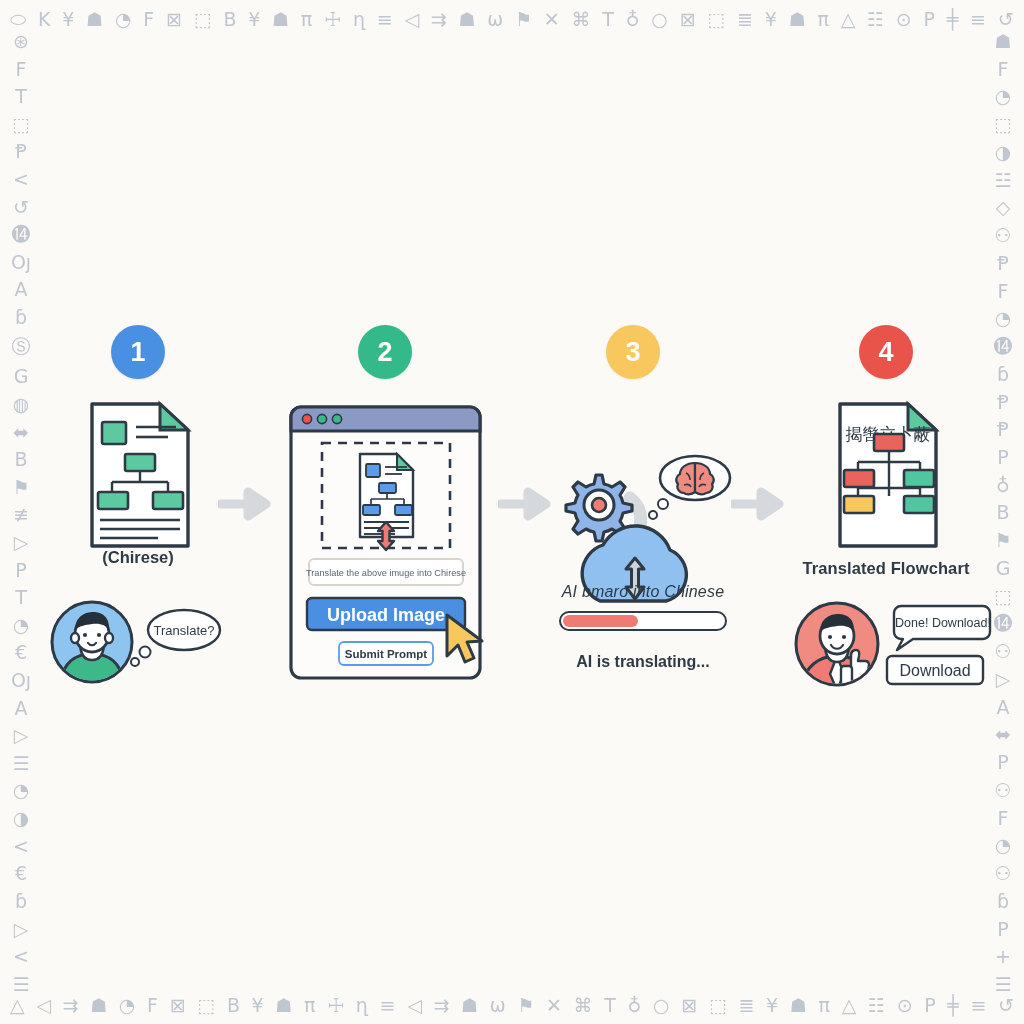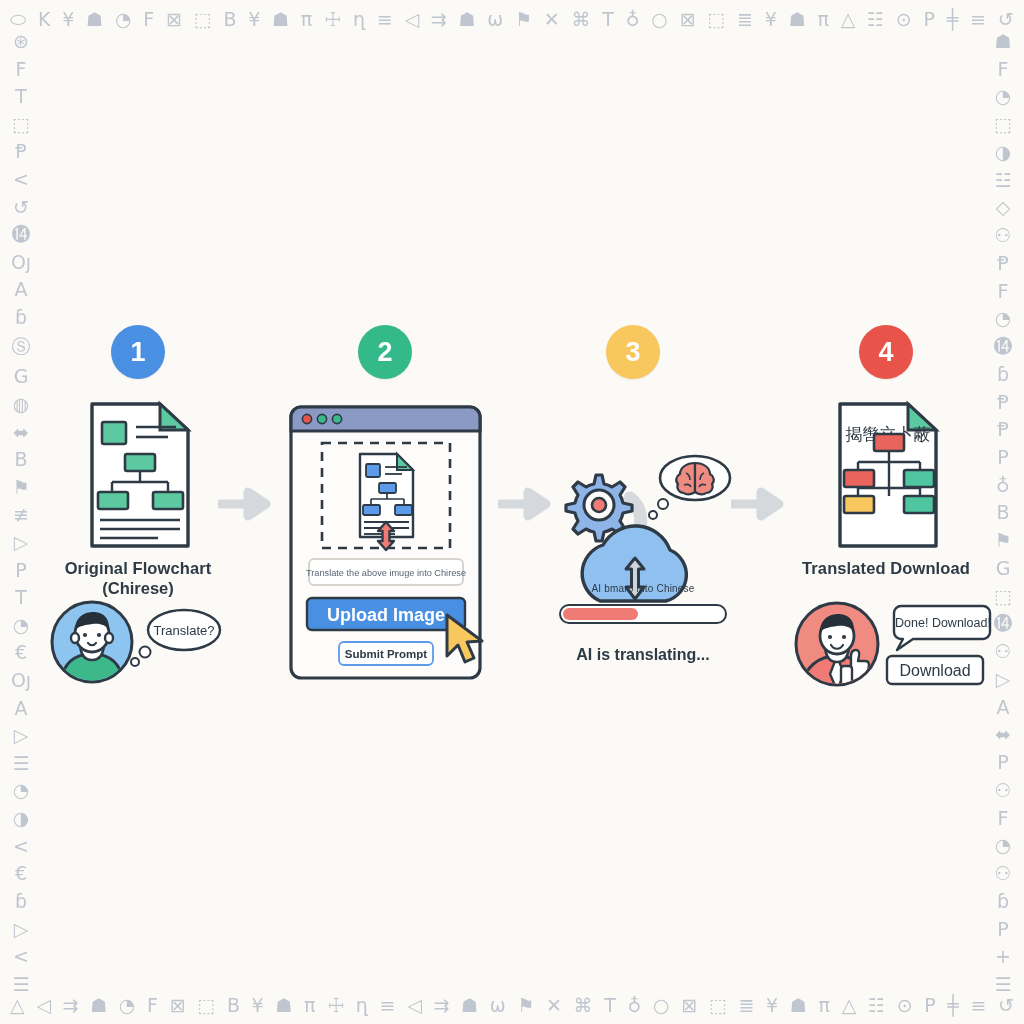--- a/index.html
+++ b/index.html
@@ -67,21 +67,21 @@
   .art3{left:548px;top:398px;width:190px;height:290px;}
   .art4{left:781px;top:400px;width:210px;height:150px;}
 
   .cap1{position:absolute;left:33px;top:548px;width:210px;text-align:center;}
   .cap4{position:absolute;left:781px;top:548px;width:210px;text-align:center;}
 
   .people1{position:absolute;left:50px;top:598px;width:175px;height:88px;}
   .people4{position:absolute;left:793px;top:598px;width:200px;height:92px;}
 
   .status3{position:absolute;left:548px;top:583px;width:190px;text-align:center;}
-  .status3 .line{font-size:10px;color:#2e3a45;letter-spacing:.2px;}
+  .status3 .line{font-size:16px;color:#2e3a45;letter-spacing:.2px;font-style:italic;}
   .progress-label{margin-top:22px;font-size:16px;font-weight:bold;color:#2e3a45;}
   .progress-wrap{
     margin:10px auto 0;width:168px;height:20px;border:2px solid #2e3a45;
     border-radius:11px;background:#fff;box-sizing:border-box;padding:2px;
   }
   .progress-fill{height:100%;border-radius:9px;background:#ef7b74;}
 
   
   .cursor{position:absolute;left:442px;top:612px;width:46px;height:55px;}
 </style>
@@ -282,21 +282,20 @@
       <path d="M52 71 V82 M24 82 H80 M24 82 V92 M80 82 V92" stroke="#2e3a45" stroke-width="2.4" fill="none"></path>
       <rect x="10" y="92" width="30" height="17" rx="2" fill="#5dc9a0" stroke="#2e3a45" stroke-width="2.6"></rect>
       <rect x="65" y="92" width="30" height="17" rx="2" fill="#5dc9a0" stroke="#2e3a45" stroke-width="2.6"></rect>
       <line x1="12" y1="120" x2="92" y2="120" stroke="#2e3a45" stroke-width="2.6"></line>
       <line x1="12" y1="129" x2="92" y2="129" stroke="#2e3a45" stroke-width="2.6"></line>
       <line x1="12" y1="138" x2="70" y2="138" stroke="#2e3a45" stroke-width="2.6"></line>
     </g>
   </svg>
 
   <div class="cap1">
-    <div class="caption">Original Flowchart</div>
     <div class="sub-caption">(Chirese)</div>
   </div>
 
   <svg class="people1" viewBox="0 0 175 88">
     <circle cx="42" cy="44" r="40" fill="#8ec5f0" stroke="#2e3a45" stroke-width="3"></circle>
     <clipPath id="clip1">
         <circle cx="42" cy="44" r="38.5"></circle>
       </clipPath>
     <g clip-path="url(#clip1)">
       <path d="M10 88 C12 64 26 56 42 56 C58 56 72 64 74 88 Z" fill="#3cb88b" stroke="#2e3a45" stroke-width="3"></path>
@@ -396,21 +395,21 @@
       <rect x="38" y="34" width="30" height="17" rx="2" fill="#e8645c" stroke="#2e3a45" stroke-width="2.6"></rect>
       <path d="M53 51 V96 M22 62 H84 M22 62 V70 M84 62 V70 M22 88 H84 M22 88 V96 M84 88 V96" stroke="#2e3a45" stroke-width="2.4" fill="none"></path>
       <rect x="8" y="70" width="30" height="17" rx="2" fill="#e8645c" stroke="#2e3a45" stroke-width="2.6"></rect>
       <rect x="68" y="70" width="30" height="17" rx="2" fill="#4fc6a0" stroke="#2e3a45" stroke-width="2.6"></rect>
       <rect x="8" y="96" width="30" height="17" rx="2" fill="#f8c75d" stroke="#2e3a45" stroke-width="2.6"></rect>
       <rect x="68" y="96" width="30" height="17" rx="2" fill="#4fc6a0" stroke="#2e3a45" stroke-width="2.6"></rect>
     </g>
   </svg>
 
   <div class="cap4">
-    <div class="caption">Translated Download</div>
+    <div class="caption">Translated Flowchart</div>
   </div>
 
   <svg class="people4" viewBox="0 0 200 92">
     <circle cx="44" cy="46" r="41" fill="#f08b82" stroke="#2e3a45" stroke-width="3"></circle>
     <clipPath id="clip4">
         <circle cx="44" cy="46" r="39.5"></circle>
       </clipPath>
     <g clip-path="url(#clip4)">
       <path d="M8 92 C11 68 26 58 44 58 C62 58 77 68 80 92 Z" fill="#ef7b74" stroke="#2e3a45" stroke-width="3"></path>
       <path d="M44 58 L37 76 L44 92 L51 76 Z" fill="#fff" stroke="#2e3a45" stroke-width="2.4"></path>

